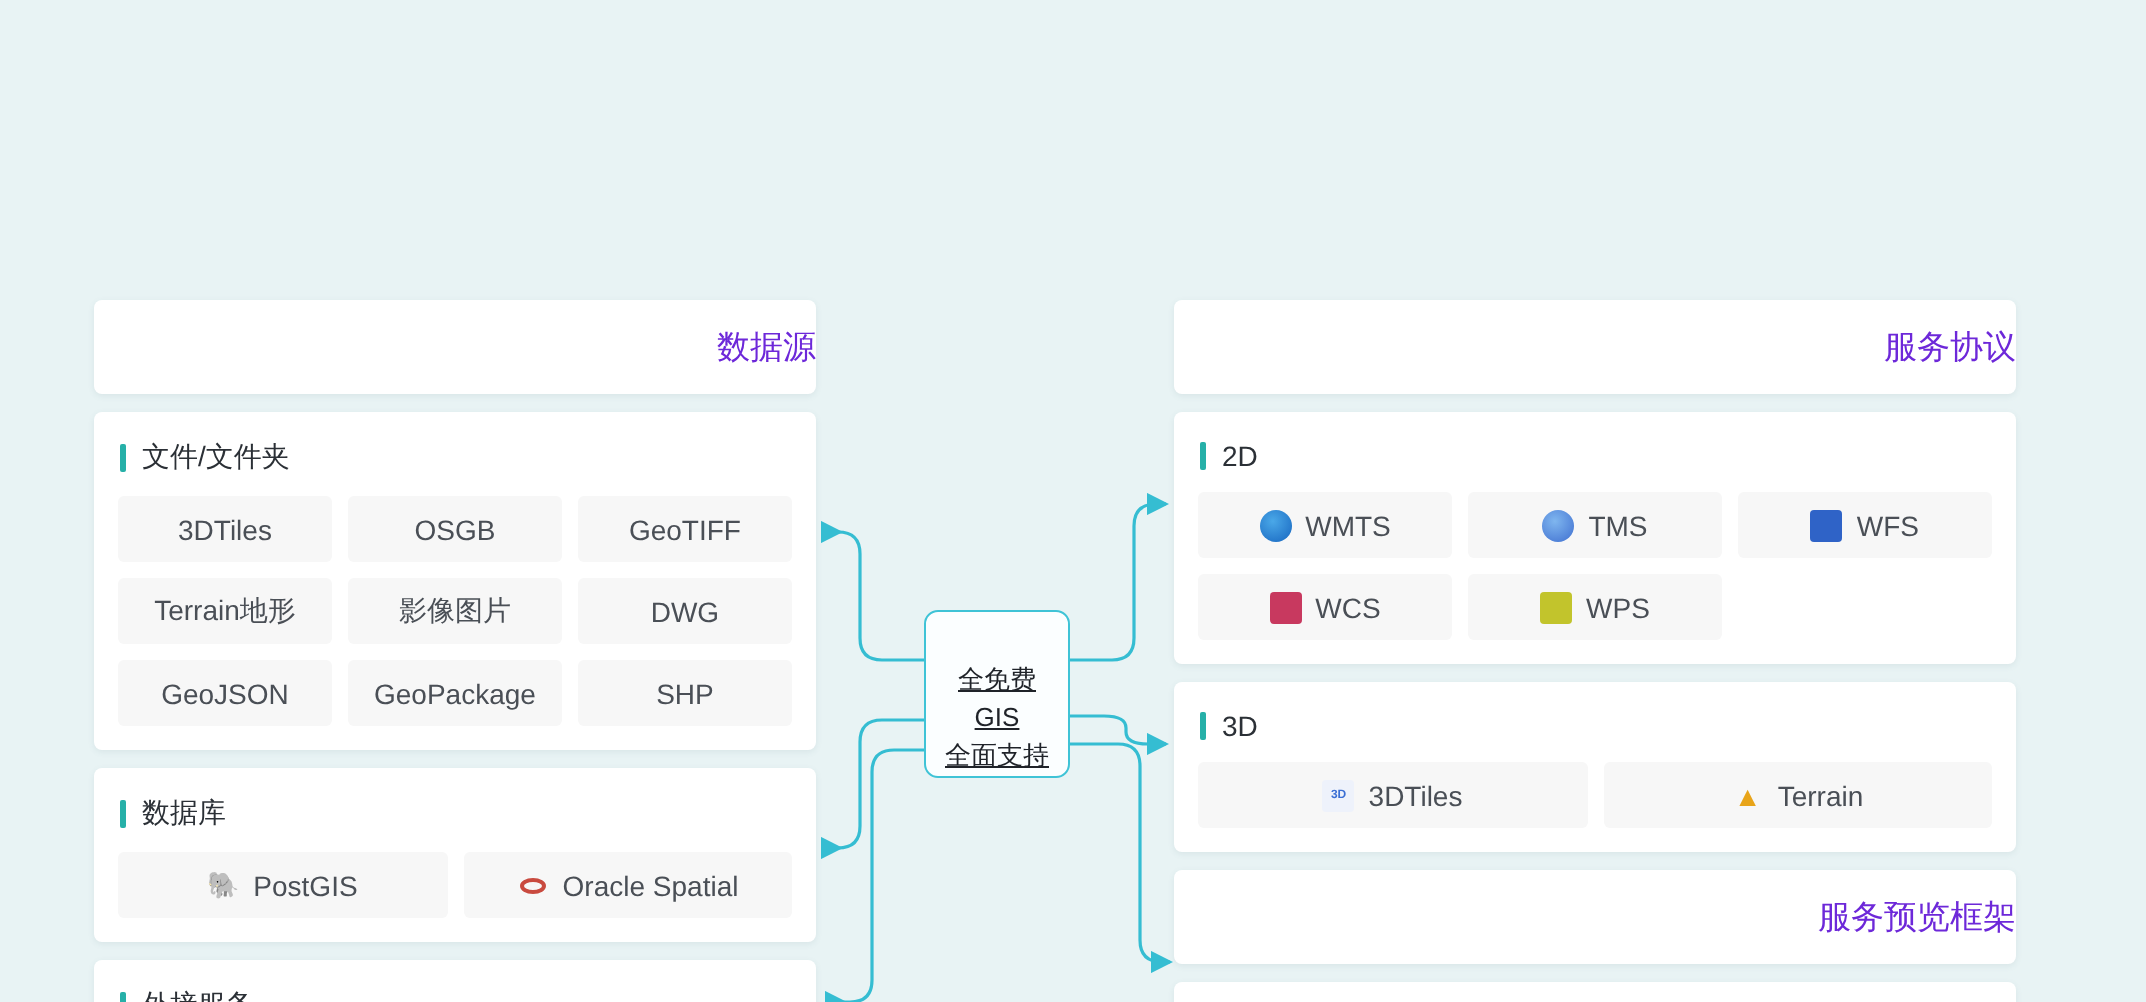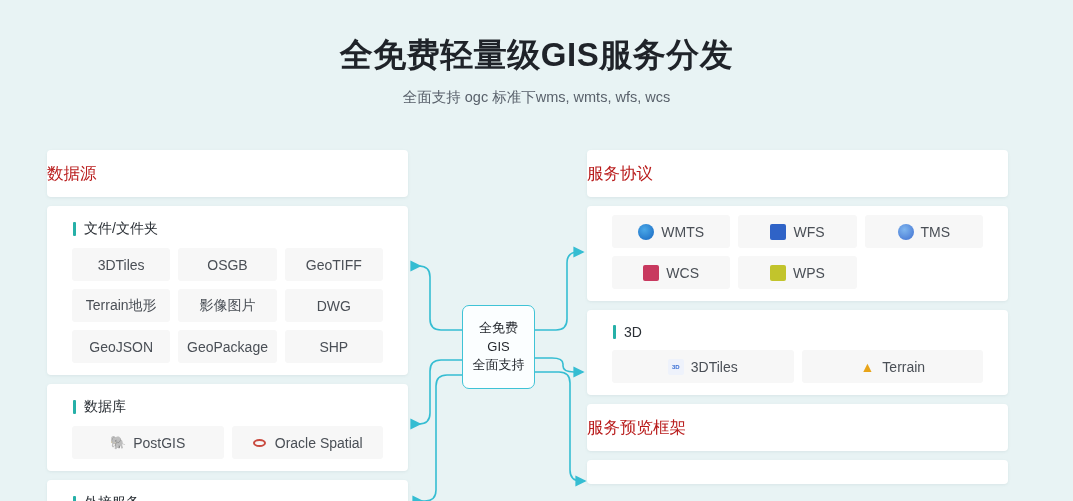--- a/index.html
+++ b/index.html
@@ -25,27 +25,27 @@
   .col-left  { position: absolute; left: 47px;  top: 150px; width: 361px; }
   .col-right { position: absolute; left: 587px; top: 150px; width: 421px; }
 
   .card {
     background: #ffffff;
     border-radius: 4px;
     box-shadow: 0 1px 3px rgba(80,120,130,.10);
     margin-bottom: 9px;
   }
   .card-title {
-    text-align: left;
+    text-align: right;
     font-size: 16.5px;
-    color: #b91c1c;
+    color: #6d28d9;
     padding: 13px 0 12px;
     font-weight: normal;
   }
-  .card-body { padding: 9px 25px 12px; }
+  .card-body { padding: 9px 12px 12px; }
 
   .sec-label {
     display: flex; align-items: center;
     font-size: 14px; color: #2b3036;
     margin: 5px 0 10px 1px;
   }
   .sec-label::before {
     content: ""; display: inline-block;
     width: 3px; height: 14px; background: #26b0a8;
     margin-right: 8px; border-radius: 1px;
@@ -82,35 +82,32 @@
   .ic-oracle span { display:block; width:13px; height:8px; border:2px solid #c94a3f; border-radius:50%; }
 
   
   .hub {
     position: absolute; left: 462px; top: 305px;
     width: 73px; height: 84px;
     background: #fbfeff;
     border: 1.6px solid #3fc3d6;
     border-radius: 7px;
     display: flex; flex-direction: column;
-    align-items: center; justify-content: center;
+    align-items: center; justify-content: flex-end;
     font-size: 13px; color: #1f2329; line-height: 1.45;
     z-index: 3;
+    text-decoration: underline;
   }
   svg.wires { position: absolute; left: 0; top: 0; width: 1073px; height: 501px; z-index: 2; pointer-events: none; }
 </style>
 </head>
 <body>
 
 <div class="page">
 
-  <div class="hdr">
-    <h1>全免费轻量级GIS服务分发</h1>
-    <div class="sub">全面支持 ogc 标准下wms, wmts, wfs, wcs</div>
-  </div>
 
   <svg class="wires" viewBox="0 0 1073 501">
     <defs>
       <marker id="arL" markerWidth="7" markerHeight="7" refX="6" refY="3.5" orient="auto">
         <path d="M7,0 L0,3.5 L7,7 Z" fill="#35bdd2"></path>
       </marker>
       <marker id="arR" markerWidth="7" markerHeight="7" refX="6" refY="3.5" orient="auto">
         <path d="M0,0 L7,3.5 L0,7 Z" fill="#35bdd2"></path>
       </marker>
     </defs>
@@ -207,34 +204,37 @@
   </div>
 
   <div class="col-right">
 
     <div class="card">
       <div class="card-title">服务协议</div>
     </div>
 
     <div class="card">
       <div class="card-body">
+        <div class="sec-label">
+          <span>2D</span>
+        </div>
         <div class="grid g3">
           <div class="tile">
             <span class="ic ic-wmts"></span>
             <span>WMTS</span>
           </div>
           <div class="tile">
+            <span class="ic ic-tms"></span>
+            <span>TMS</span>
+          </div>
+          <div class="tile">
             <span class="ic ic-wfs"></span>
             <span>WFS</span>
           </div>
           <div class="tile">
-            <span class="ic ic-tms"></span>
-            <span>TMS</span>
-          </div>
-          <div class="tile">
             <span class="ic ic-wcs"></span>
             <span>WCS</span>
           </div>
           <div class="tile">
             <span class="ic ic-wps"></span>
             <span>WPS</span>
           </div>
         </div>
       </div>
     </div>

